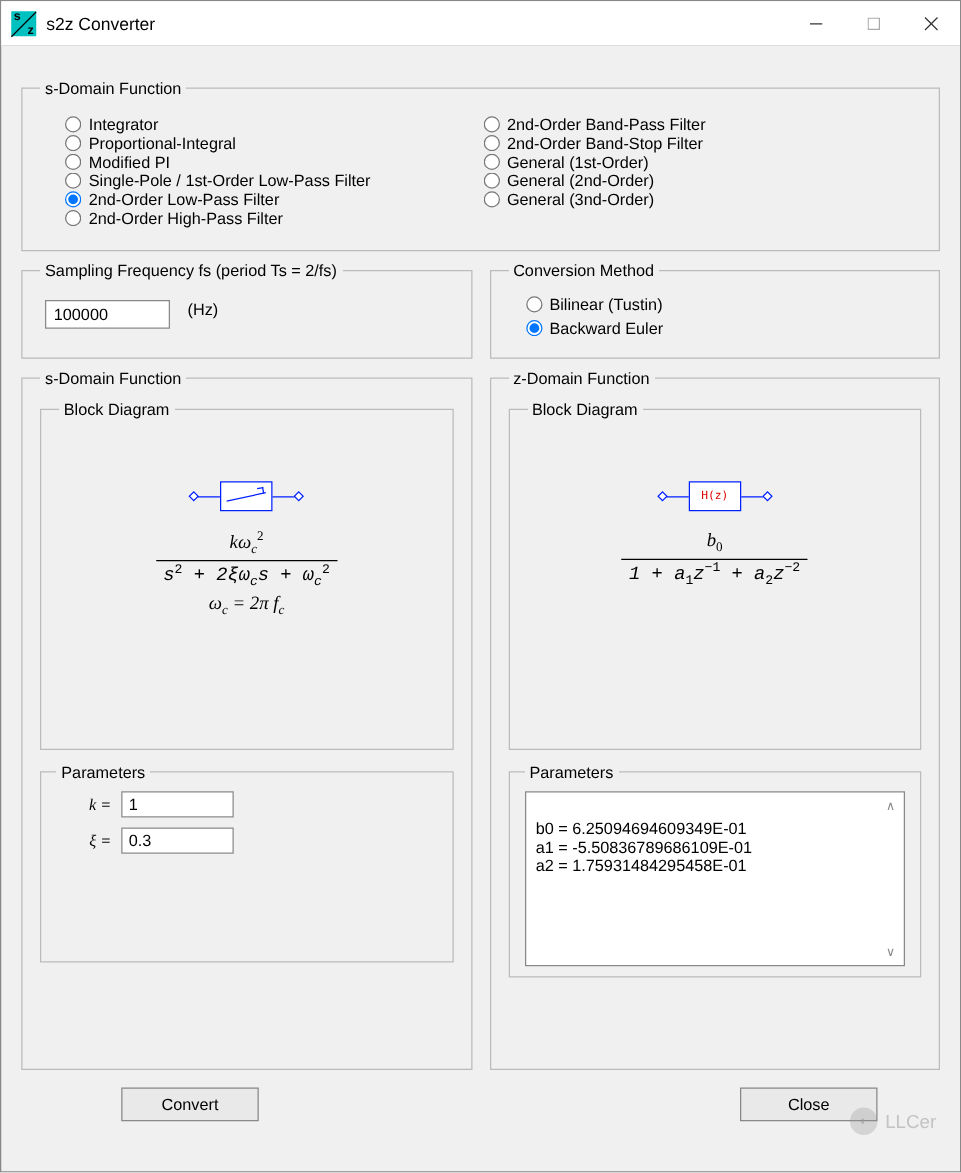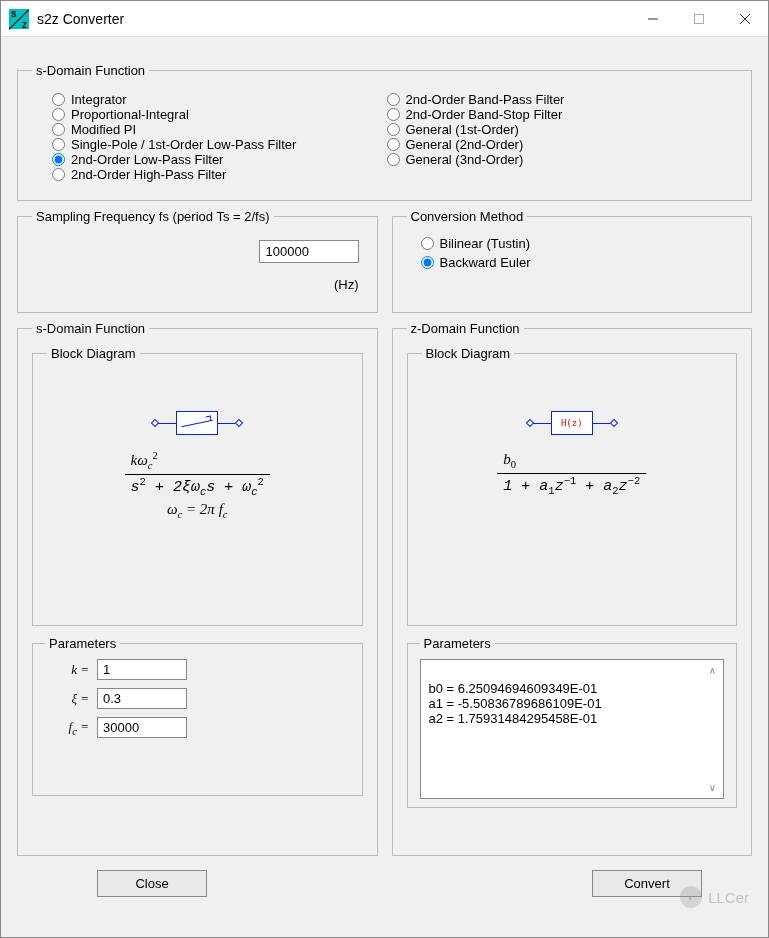--- a/index.html
+++ b/index.html
@@ -106,24 +106,23 @@
       width: 13px;
       height: 13px;
     }
     .row2 {
       display: flex;
       gap: 14px;
     }
     .row2 > fieldset { flex: 1; }
     .sampling-inner {
       display: flex;
-      align-items: flex-end;
+      align-items: flex-start;
       gap: 14px;
       padding: 6px 4px;
-      flex-direction: column;
     }
     .sampling-inner input {
       width: 100px;
       padding: 3px 6px;
       border: 1px solid #888;
       font-size: 13px;
     }
     .conv-method {
       padding: 0 14px;
     }
@@ -202,21 +201,21 @@
     }
     .formula {
       font-family: "Times New Roman", serif;
       font-style: italic;
       text-align: center;
       font-size: 15px;
       line-height: 1.4;
     }
     .frac {
       display: inline-block;
-      text-align: left;
+      text-align: center;
       vertical-align: middle;
     }
     .frac .num {
       display: block;
       border-bottom: 1px solid #000;
       padding: 0 6px;
     }
     .frac .den {
       display: block;
       padding: 0 6px;
@@ -437,24 +436,20 @@
         <fieldset class="params">
           <legend>Parameters</legend>
           <div class="param-row">
             <span class="plabel">k =</span>
             <input type="text" value="1" style="">
           </div>
           <div class="param-row">
             <span class="plabel">ξ =</span>
             <input type="text" value="0.3" style="">
           </div>
-          <div class="param-row">
-            <span class="plabel"><i>f<sub>c</sub></i> =</span>
-            <input type="text" value="30000" style="">
-          </div>
         </fieldset>
       </fieldset>
 
       <fieldset>
         <legend>z-Domain Function</legend>
         <fieldset class="block-diagram">
           <legend>Block Diagram</legend>
           <div class="block-symbol">
             <div class="node"></div>
               <div class="wire"></div>
@@ -476,22 +471,22 @@
 a1 = -5.50836789686109E-01
 a2 = 1.75931484295458E-01</span>
             <div class="scroll-up">∧</div>
             <div class="scroll-down">∨</div>
           </div>
         </fieldset>
       </fieldset>
     </div>
 
     <div class="bottom-buttons">
+      <button class="btn">Convert</button>
       <button class="btn">Close</button>
-      <button class="btn">Convert</button>
     </div>
   </div>
 
   <div class="watermark">
     <div class="wm-icon">◐</div>
     <span>LLCer</span>
   </div>
 </div>
 
 </body></html>

